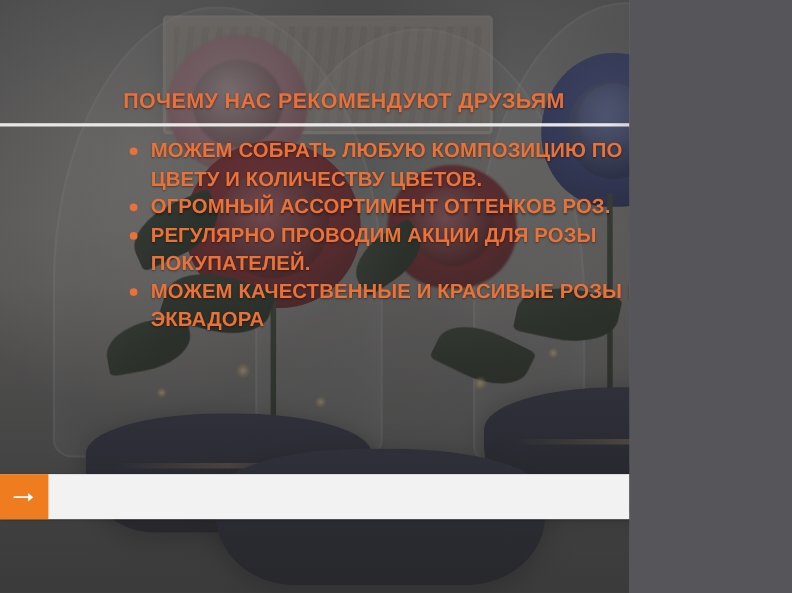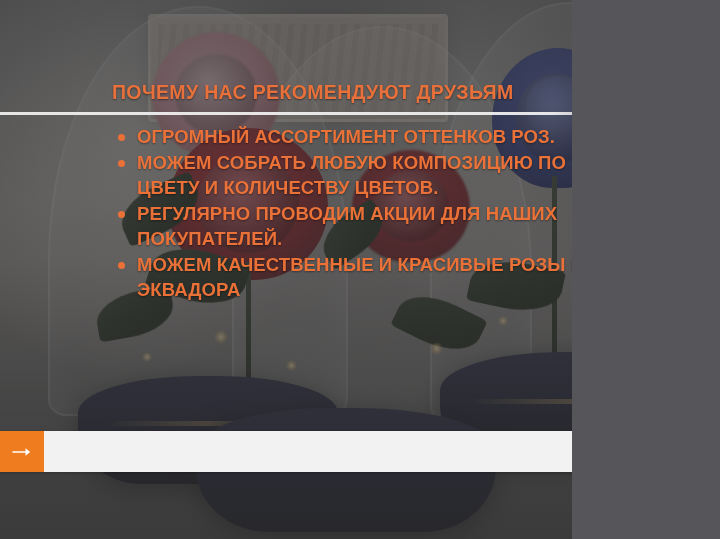--- a/index.html
+++ b/index.html
@@ -261,23 +261,23 @@
 
   <div class="content">
 
     <div id="title">ПОЧЕМУ НАС РЕКОМЕНДУЮТ ДРУЗЬЯМ</div>
 
     <div id="title-rule"></div>
 
     <div id="page-number">06</div>
 
     <ul id="bullets">
+      <li>МОЖЕМ СОБРАТЬ ЛЮБУЮ КОМПОЗИЦИЮ ПО ЦВЕТУ И КОЛИЧЕСТВУ ЦВЕТОВ.</li>
       <li>ОГРОМНЫЙ АССОРТИМЕНТ ОТТЕНКОВ РОЗ.</li>
-      <li>МОЖЕМ СОБРАТЬ ЛЮБУЮ КОМПОЗИЦИЮ ПО ЦВЕТУ И КОЛИЧЕСТВУ ЦВЕТОВ.</li>
-      <li>РЕГУЛЯРНО ПРОВОДИМ АКЦИИ ДЛЯ НАШИХ ПОКУПАТЕЛЕЙ.</li>
+      <li>РЕГУЛЯРНО ПРОВОДИМ АКЦИИ ДЛЯ РОЗЫ ПОКУПАТЕЛЕЙ.</li>
       <li>МОЖЕМ КАЧЕСТВЕННЫЕ И КРАСИВЫЕ РОЗЫ ИЗ ЭКВАДОРА</li>
     </ul>
 
     <div id="bottom-band"></div>
 
     <div id="next-button">
       <span>
         <svg width="20" height="12" viewBox="0 0 20 12" aria-hidden="true">
           <path d="M1 6 H16.5" stroke="#ffffff" stroke-width="1.6" fill="none" stroke-linecap="round"></path>
           <path d="M13.5 2.2 L18.2 6 L13.5 9.8 Z" fill="#ffffff"></path>

